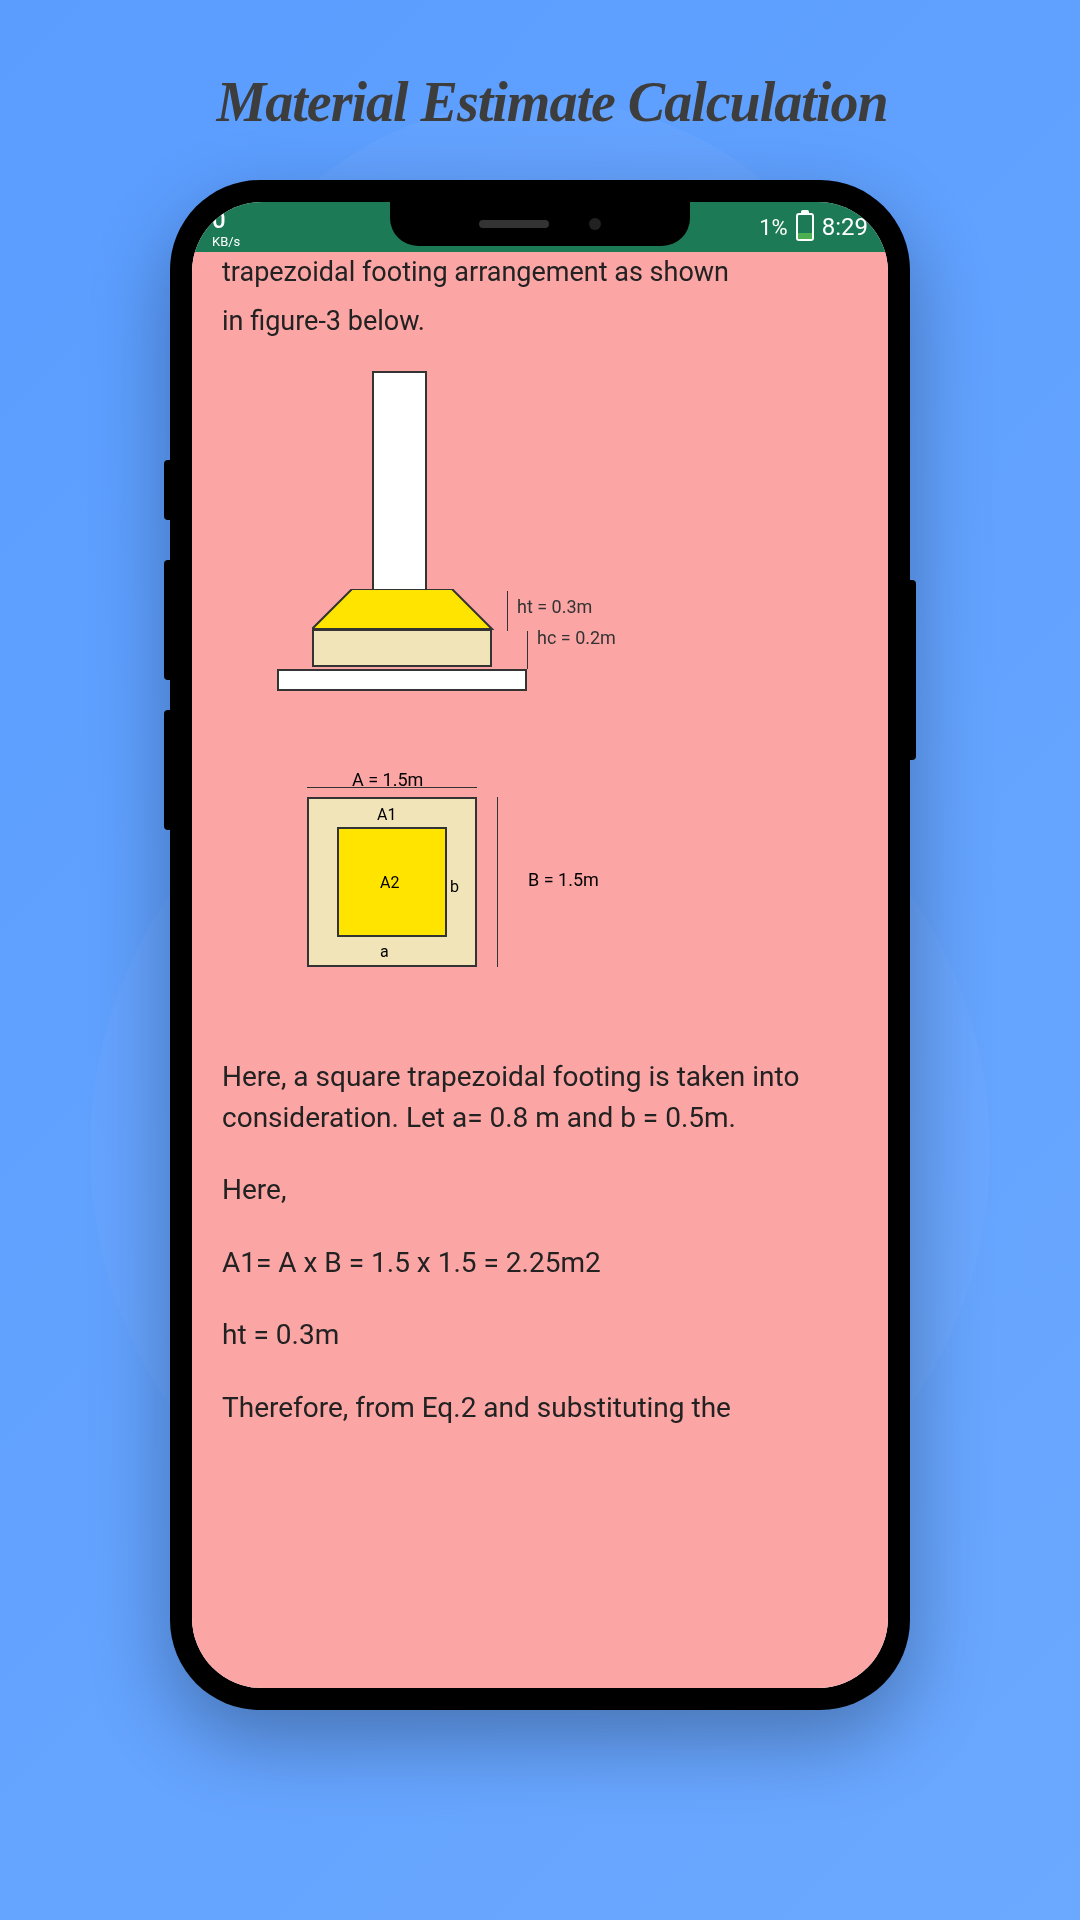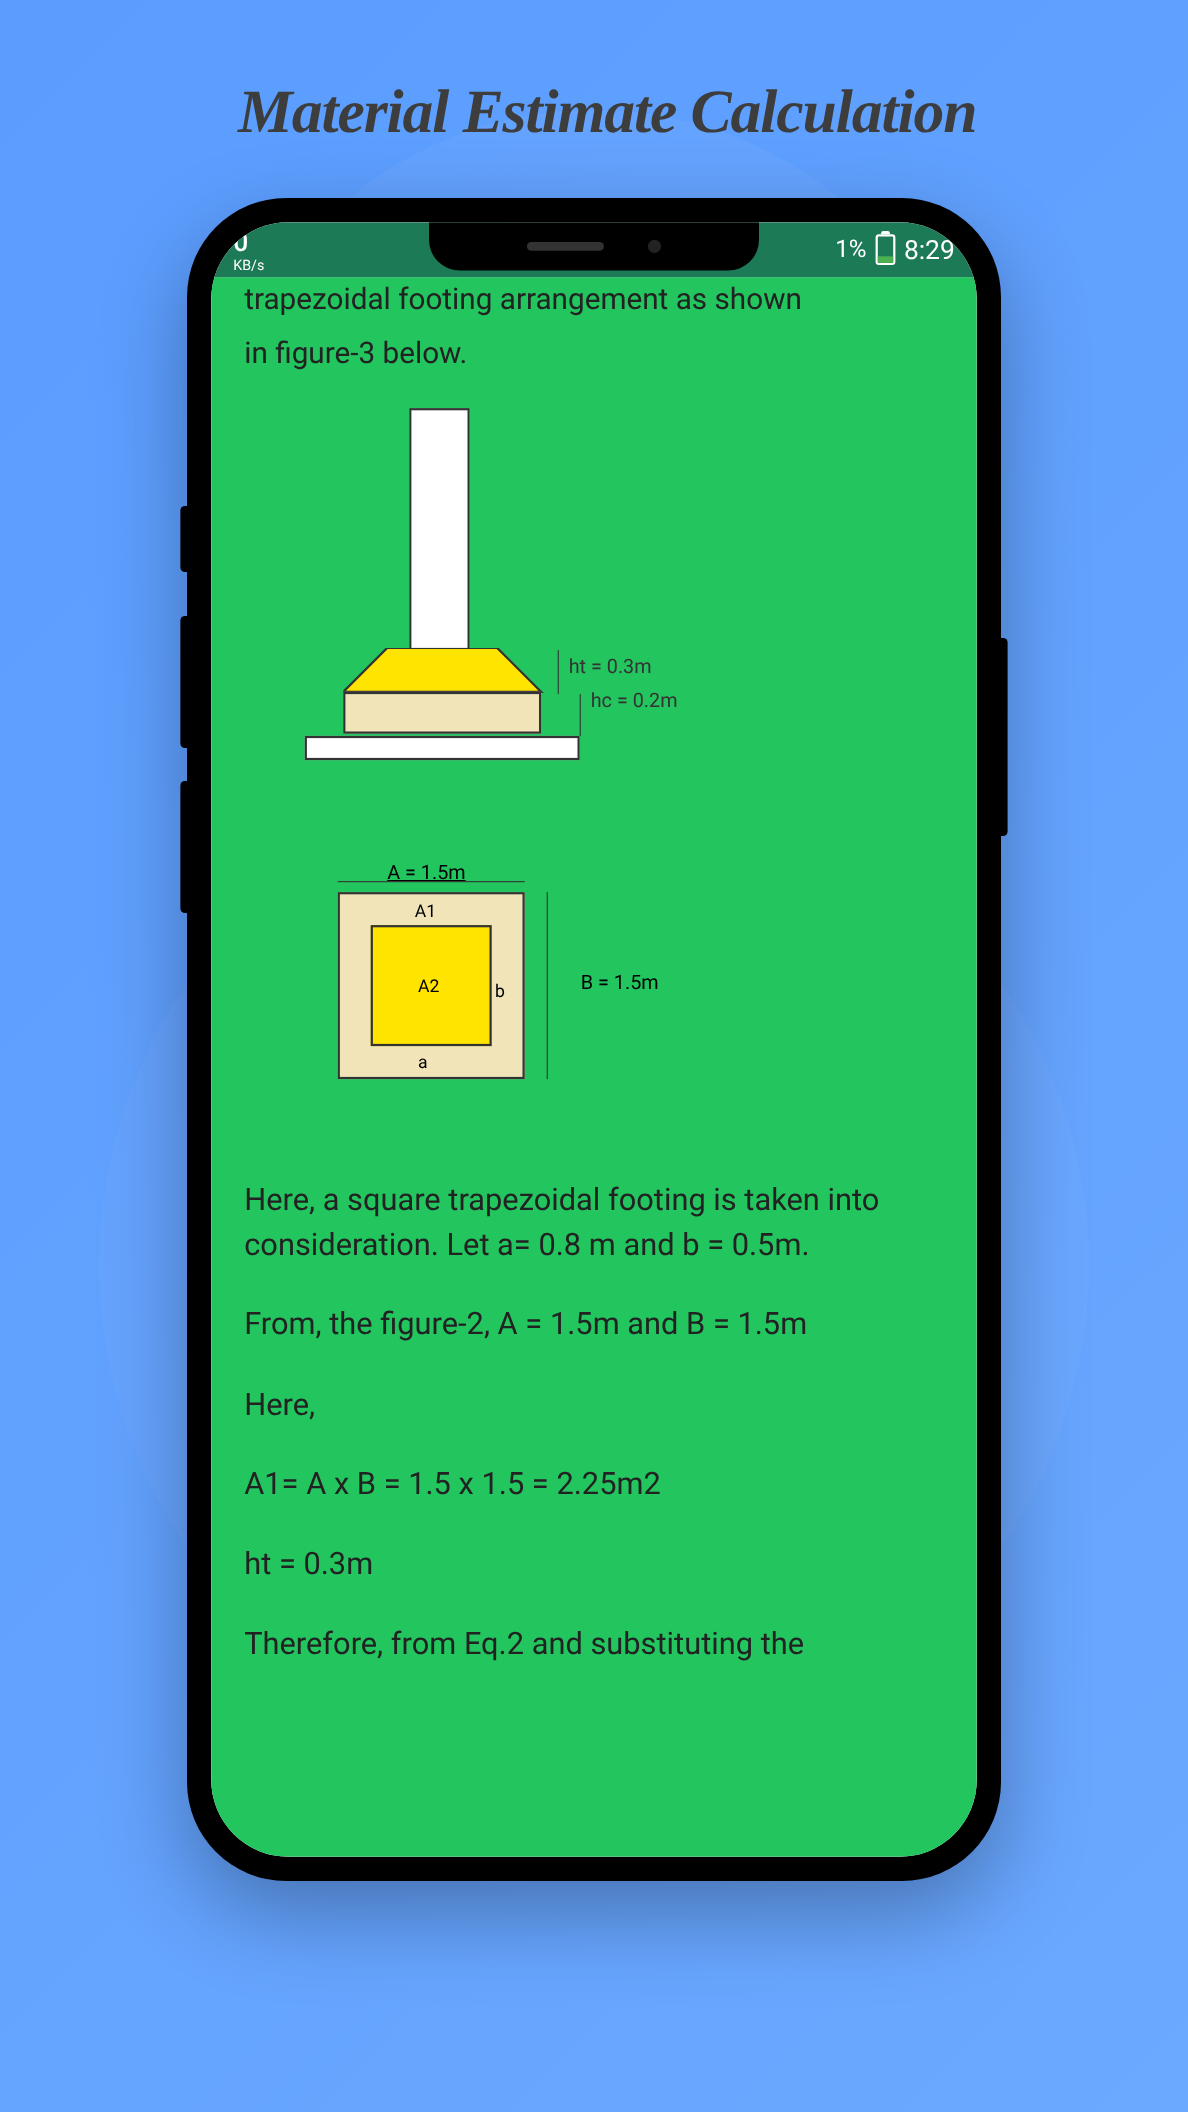--- a/index.html
+++ b/index.html
@@ -210,21 +210,21 @@
       border-radius: 2px 2px 0 0;
     }
 
     .status-time {
       font-size: 24px;
       font-weight: 400;
     }
 
     .content {
       padding: 20px 30px;
-      background: #22c55e;
+      background: #fca5a5;
       height: calc(100% - 50px);
       overflow: hidden;
     }
 
     .content-text-cut {
       font-size: 27px;
       color: #222;
       line-height: 1.5;
       margin-bottom: 8px;
       overflow: hidden;
@@ -302,21 +302,21 @@
 
     .dim-line-v {
       position: absolute;
       border-left: 1px solid #333;
     }
 
     .figure-top {
       position: relative;
       width: 380px;
       height: 240px;
-      margin-top: 30px;
+      margin-top: 16px;
     }
 
     .top-a-label {
       position: absolute;
       left: 100px;
       top: -8px;
       font-size: 18px;
       text-decoration: underline;
     }
 
@@ -447,20 +447,19 @@
           <div class="label-a1">A1</div>
           <div class="label-a2">A2</div>
           <div class="label-b">b</div>
           <div class="label-a-bottom">a</div>
           <div class="dim-line-v" style="left:245px;top:20px;height:170px;"></div>
           <div class="label-B">B = 1.5m</div>
         </div>
       </div>
 
       <p class="para">Here, a square trapezoidal footing is taken into consideration. Let a= 0.8 m and b = 0.5m.</p>
-      <p class="para">From, the figure-2, A = 1.5m and B = 1.5m</p>
       <p class="para">Here,</p>
       <p class="para">A1= A x B = 1.5 x 1.5 = 2.25m2</p>
       <p class="para">ht = 0.3m</p>
       <p class="para">Therefore, from Eq.2 and substituting the</p>
     </div>
   </div>
 </div>
 
 </body></html>

